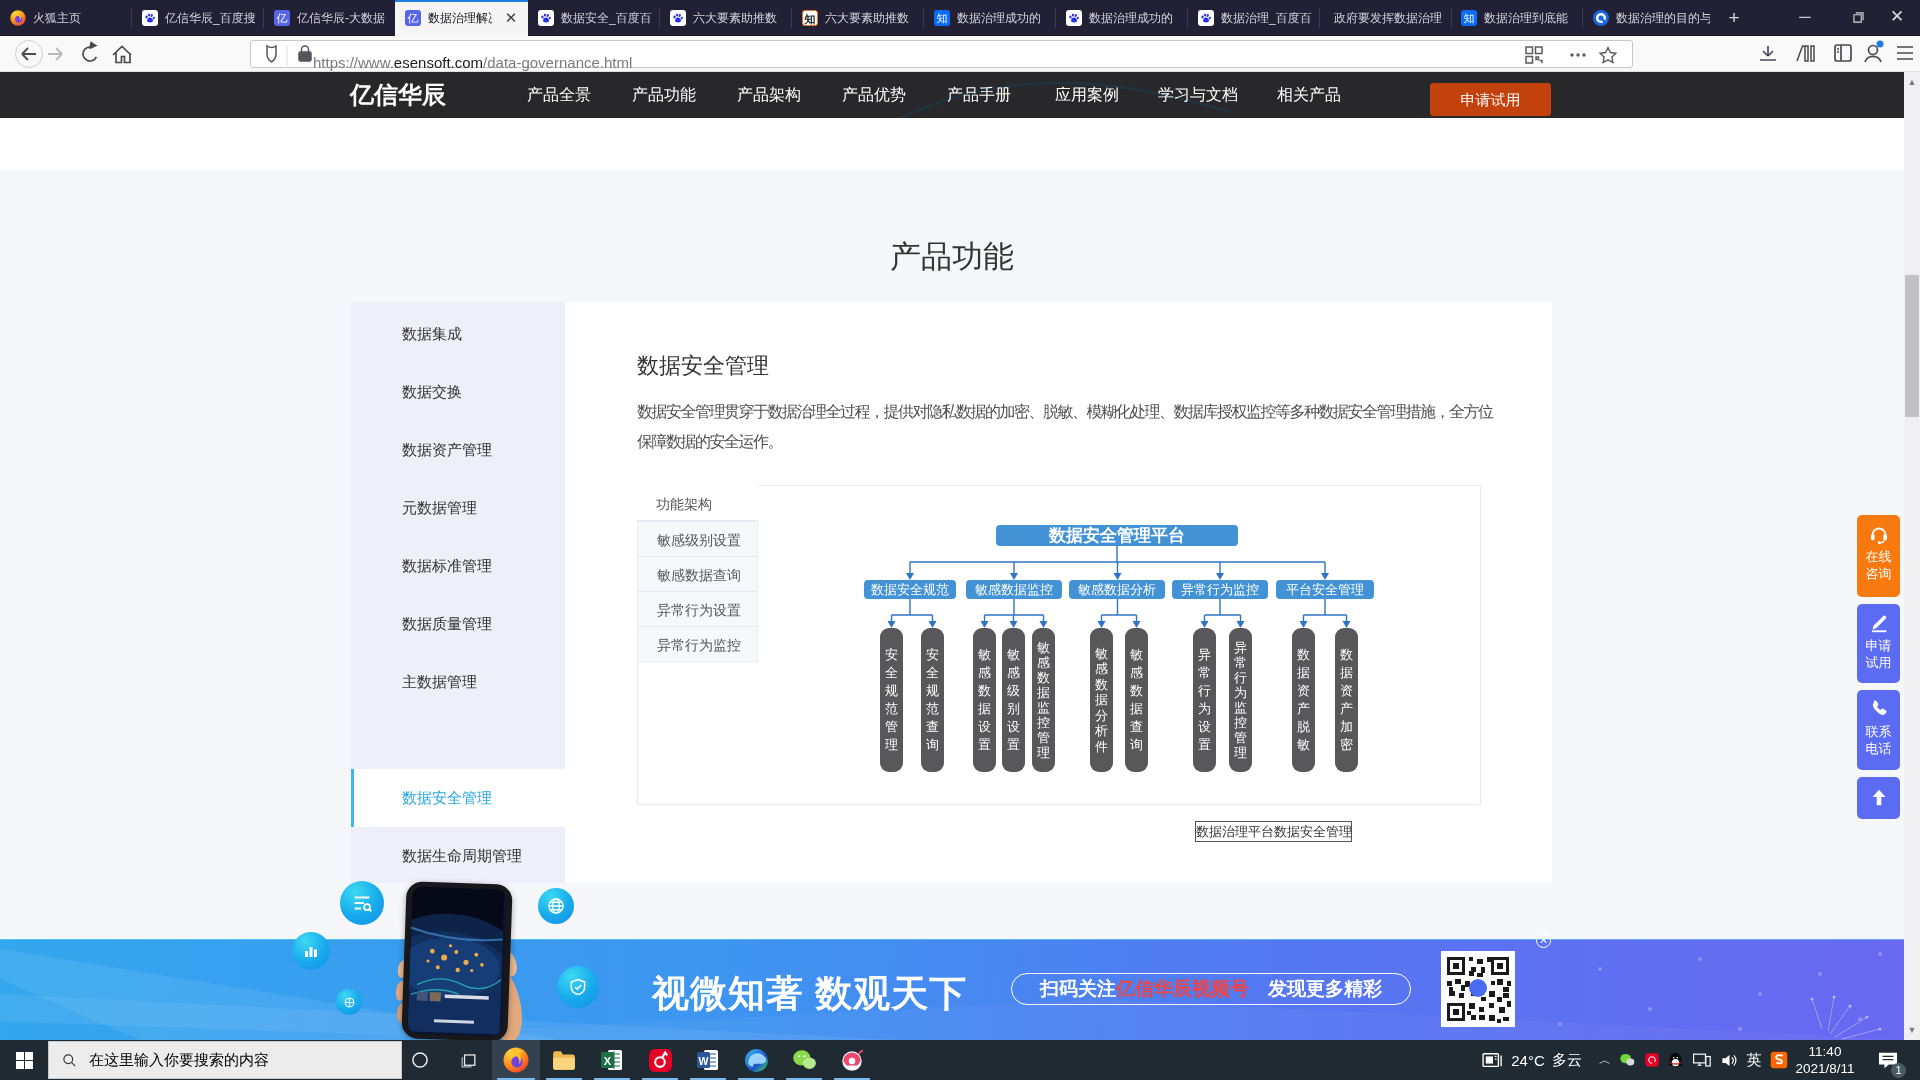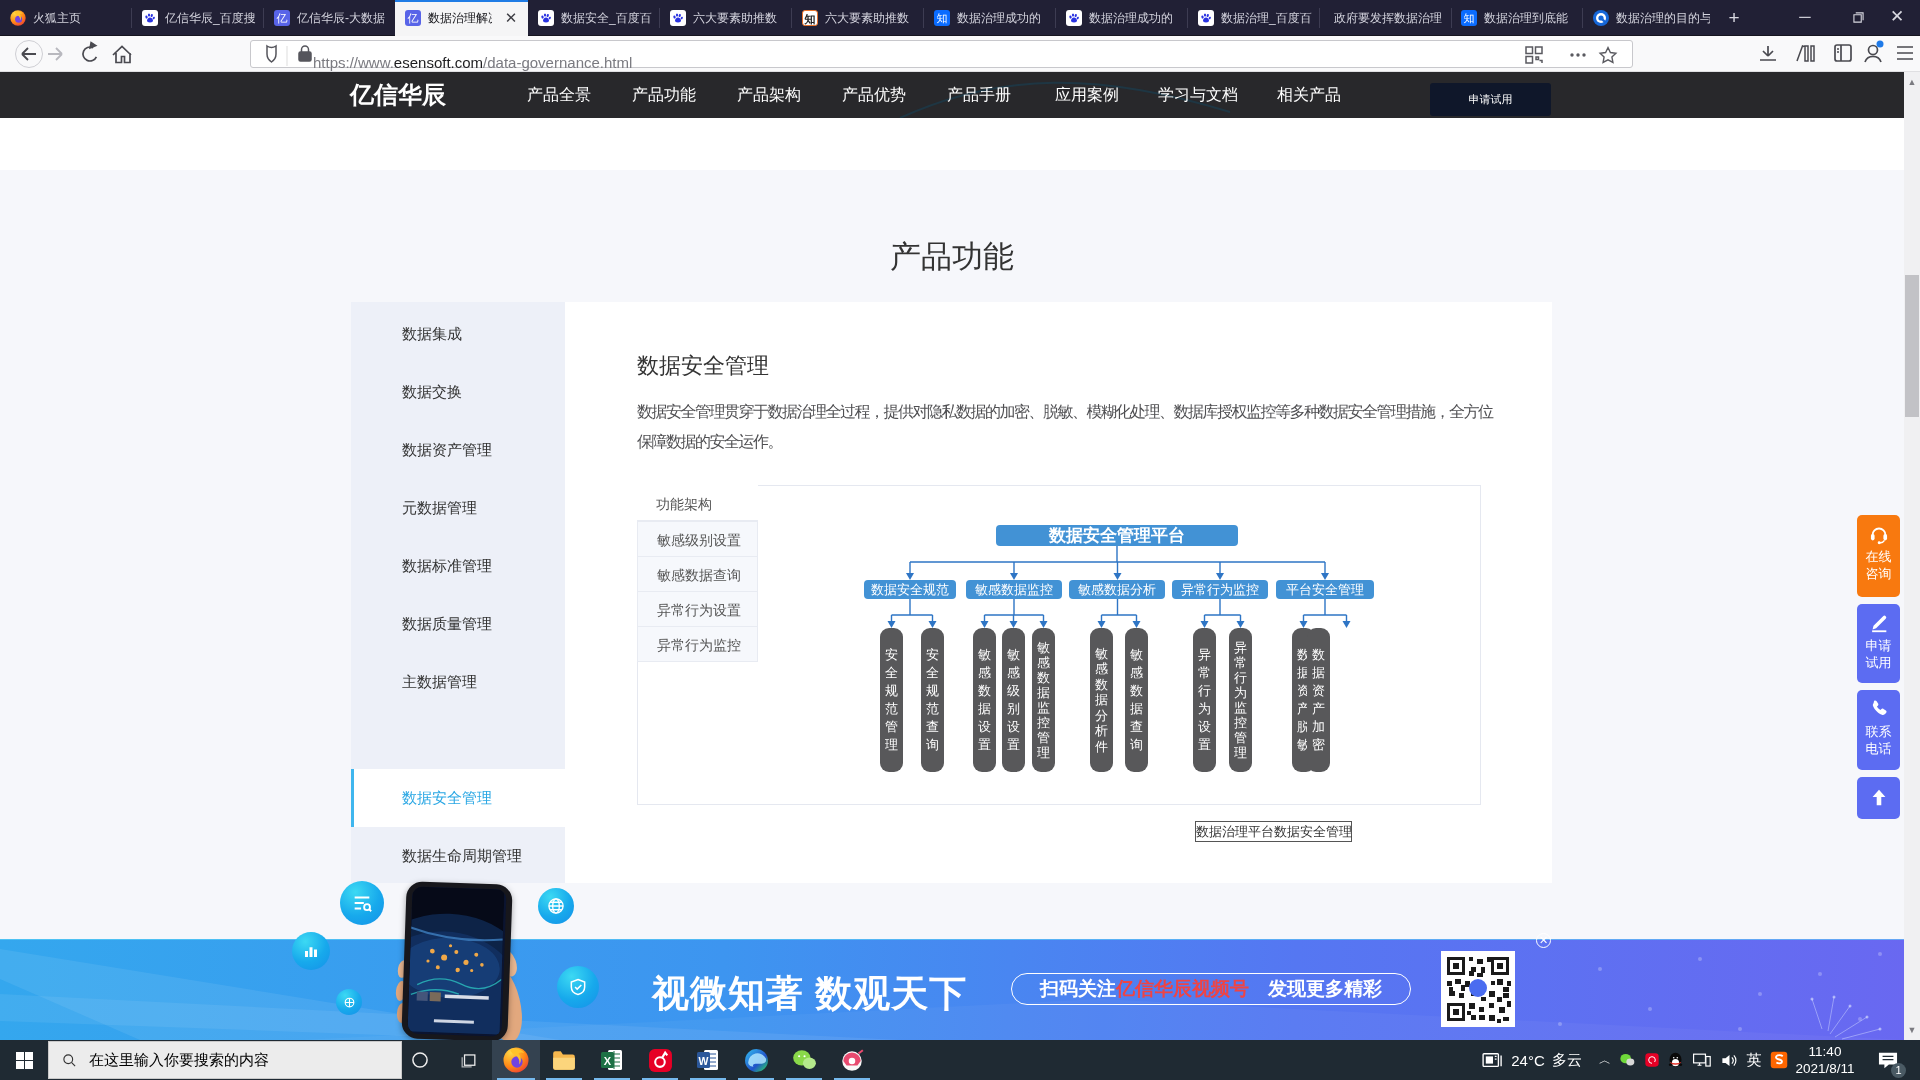--- a/index.html
+++ b/index.html
@@ -21,21 +21,21 @@
 
   
   #toolbar { position:absolute; left:0; top:36px; width:1920px; height:36px; background:#f9f9fa; border-bottom:1px solid #dfdfe2; }
   #urlbar { position:absolute; left:250px; top:4px; width:1383px; height:28px; background:#fff; border:1px solid #c8c8cc; border-radius:3px; }
   #urltext { position:absolute; left:62px; top:5px; font-size:15px; color:#7a7a80; white-space:nowrap;margin-top:8px; }
   #urltext b { color:#1d1d20; font-weight:normal; }
 
   
   #sitenav { position:absolute; left:0; top:72px; width:1904px; height:46px; background:#28282b; overflow:hidden; }
   .navitem { position:absolute; top:0; height:46px; line-height:46px; color:#fff; font-size:16px; }
-  #navbtn { position:absolute; left:1430px; top:11px; width:121px; height:33px; background:#0f172a; border-radius:3px; color:#fff; font-size:11px; text-align:center; line-height:33px; }
+  #navbtn { position:absolute; left:1430px; top:11px; width:121px; height:33px; background:#c2410c; border-radius:3px; color:#fff; font-size:15px; text-align:center; line-height:33px; }
   #sitelogo { position:absolute; left:350px; top:0; height:46px; line-height:46px; color:#fff; font-size:24px; font-weight:bold; letter-spacing:0px; }
 
   
   #whiteband { position:absolute; left:0; top:118px; width:1904px; height:52px; background:#fff; }
   #graysec { position:absolute; left:0; top:170px; width:1904px; height:769px; background:#f6f7fb; }
   #pagetitle { position:absolute; left:0; top:236px; width:1904px; text-align:center; font-size:31px; color:#333; }
 
   
   #sidebar { position:absolute; left:351px; top:302px; width:214px; height:581px; background:#edf0f8; }
   .sbitem { position:absolute; left:0; width:214px; height:58px; line-height:58px; font-size:15px; color:#333; padding-left:51px; }
@@ -359,21 +359,21 @@
         </div>
       <div class="darkcol" style="left:555px">
           <div class="vt lh19">异常行为设置</div>
         </div>
       <div class="darkcol" style="left:591px">
           <div class="vt lh16">异常行为监控管理</div>
         </div>
       <div class="darkcol" style="left:654px">
           <div class="vt lh19">数据资产脱敏</div>
         </div>
-      <div class="darkcol" style="left:669px">
+      <div class="darkcol" style="left:697px">
           <div class="vt lh19">数据资产加密</div>
         </div>
 
       <svg width="844" height="320" style="position:absolute;left:0;top:0" fill="none">
         <g stroke="#2e75c5" stroke-width="1.4">
           <path d="M479,60 V76 M272,76 H687 M272,76 V87 M376,76 V87 M479.5,76 V87 M582,76 V87 M687,76 V87"></path>
           <path d="M272,113 V129 M253.5,129 H294.5 M253.5,129 V135 M294.5,129 V135"></path>
           <path d="M376,113 V129 M346.5,129 H405.5 M346.5,129 V135 M375.5,129 V135 M405.5,129 V135"></path>
           <path d="M479.5,113 V129 M463.5,129 H498.5 M463.5,129 V135 M498.5,129 V135"></path>
           <path d="M582,113 V129 M566.5,129 H602.5 M566.5,129 V135 M602.5,129 V135"></path>

